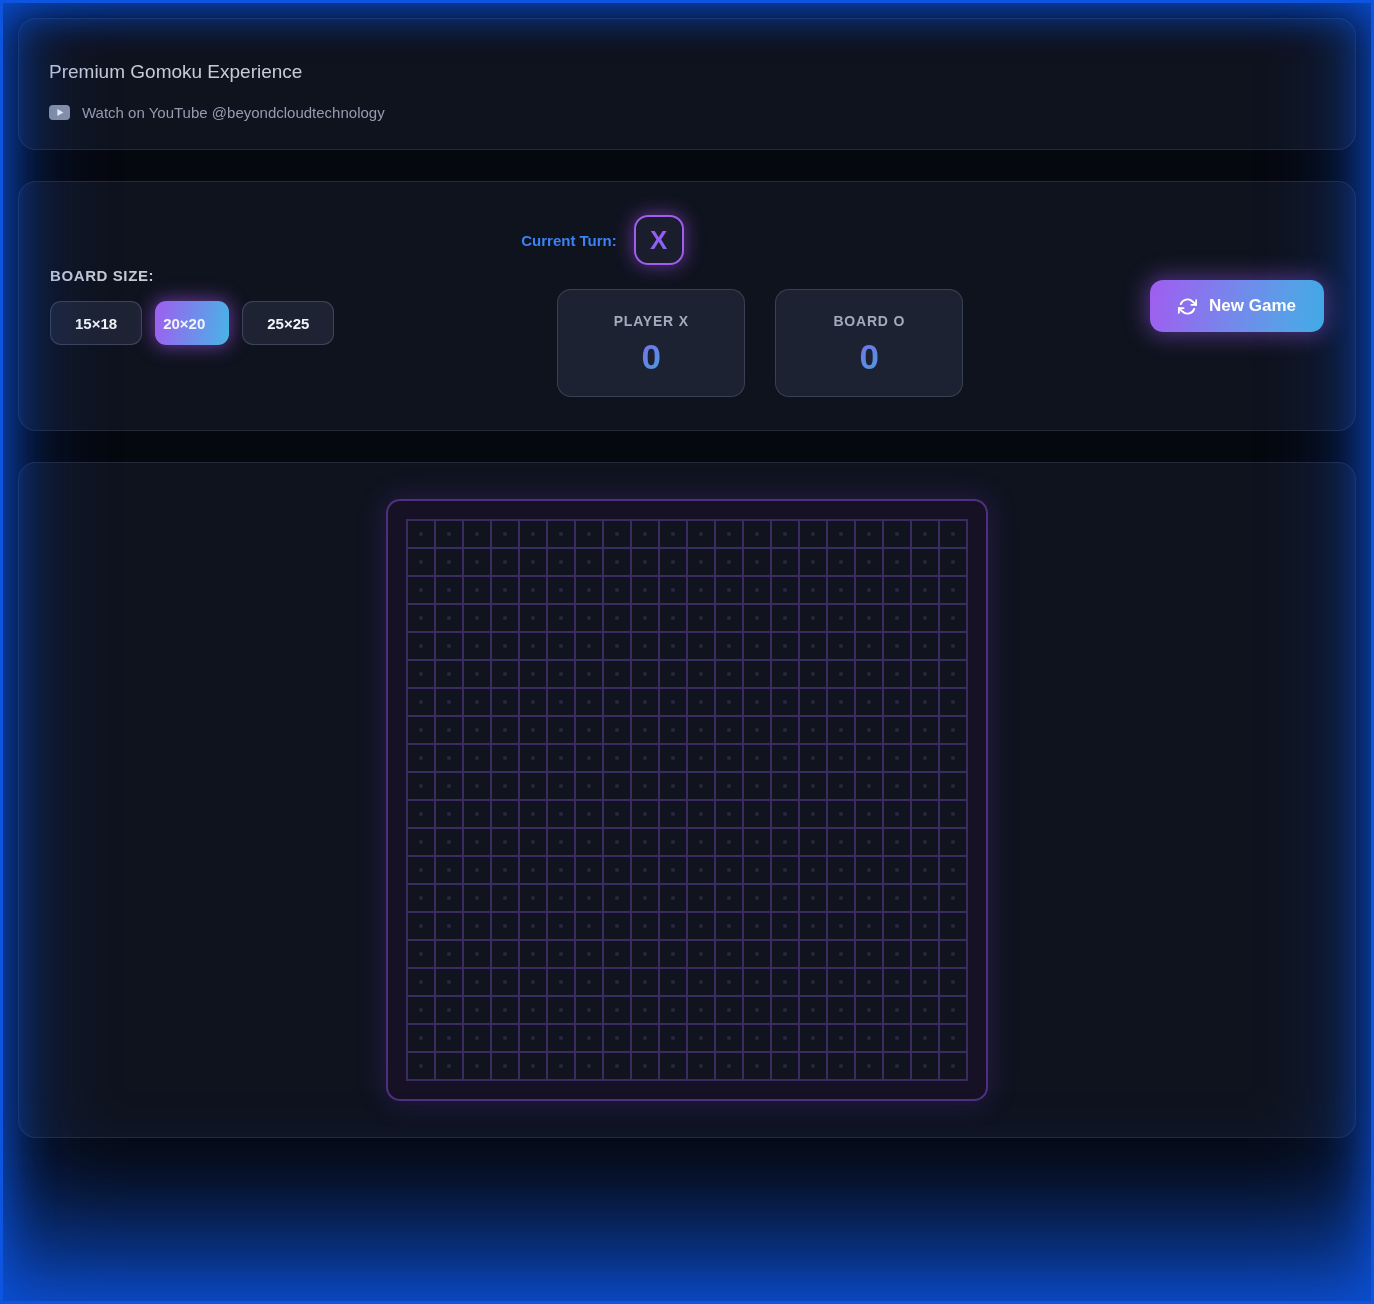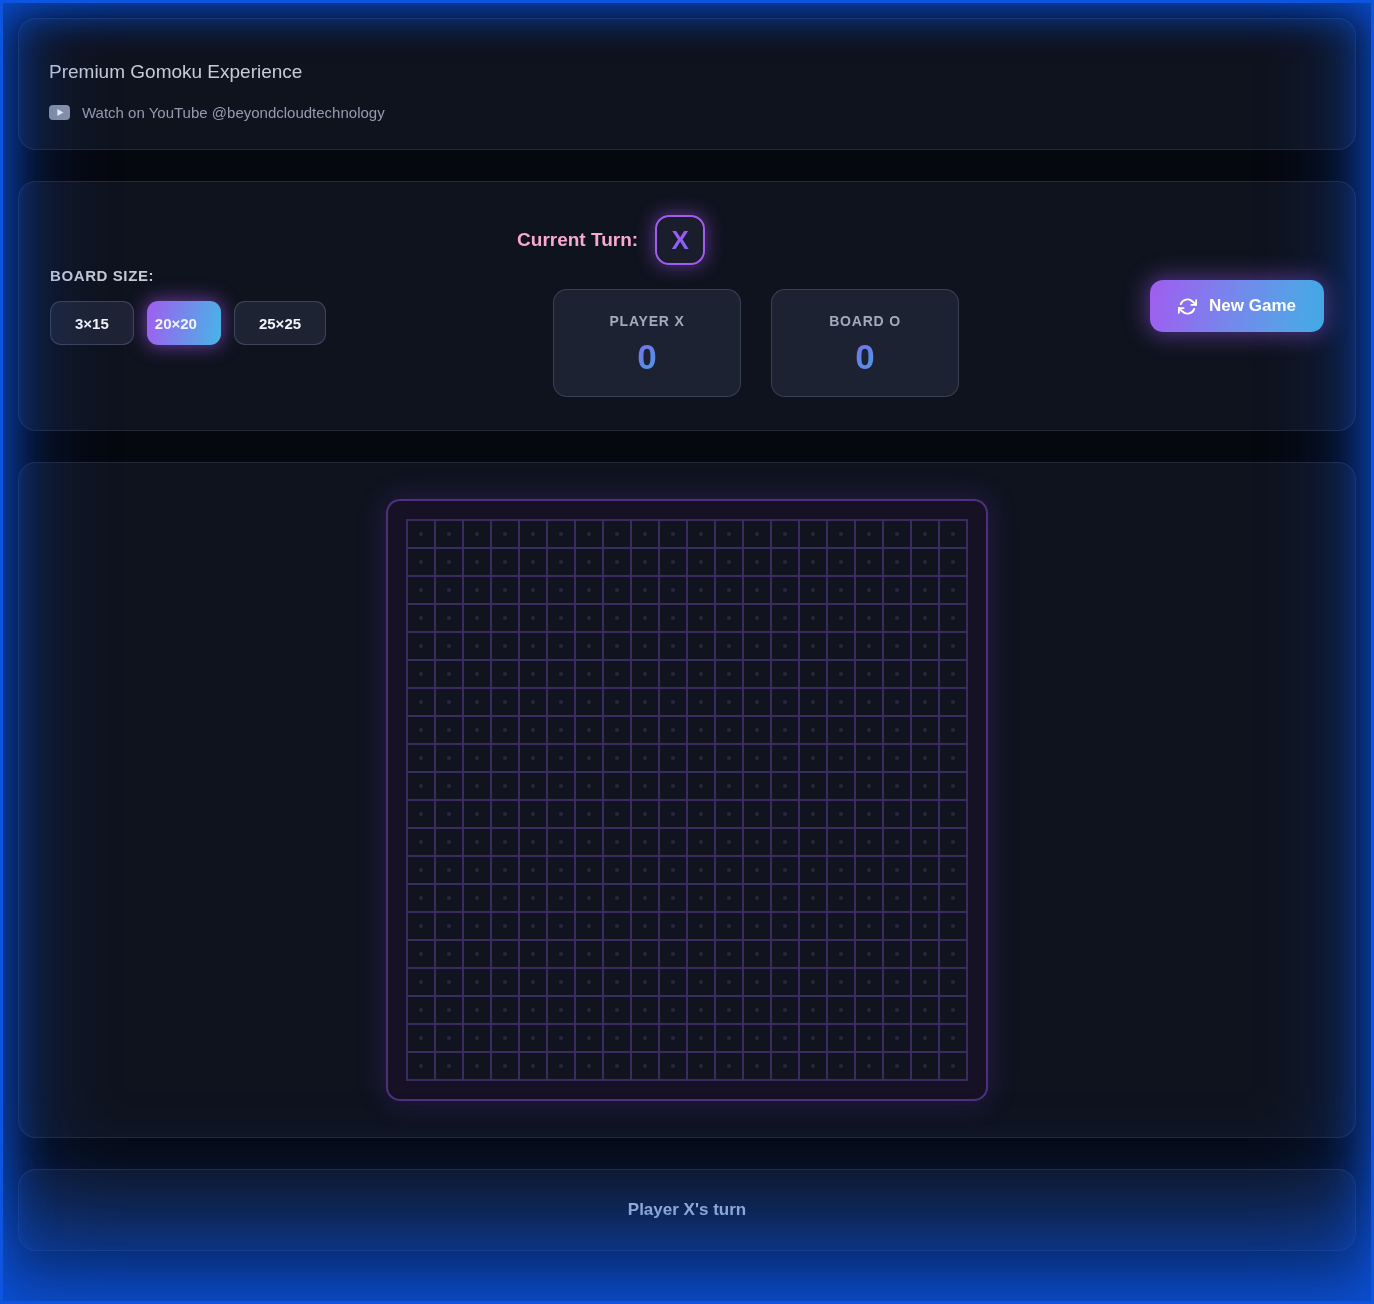--- a/index.html
+++ b/index.html
@@ -118,23 +118,23 @@
   .center-group { display: flex; flex-direction: column; }
 
   .turn-row {
     display: flex;
     align-items: center;
     gap: 17px;
     margin-bottom: 24px;
   }
 
   .turn-label {
-    font-size: 19px;
+    font-size: 15px;
     font-weight: 700;
-    color: #f9a8d4;
+    color: #3b82f6;
   }
 
   .turn-badge {
     width: 50px; height: 50px;
     border-radius: 14px;
     border: 2px solid var(--accent-purple, #a855f7);
     background: rgba(27, 31, 45, 0.9);
     box-shadow: 0 0 18px 2px rgba(168, 85, 247, 0.45);
     display: flex;
     align-items: center;
@@ -273,21 +273,21 @@
       </span>
       <span>Watch on YouTube @beyondcloudtechnology</span>
     </div>
   </header>
 
   <section class="card controls-card">
 
     <div class="board-size-group">
       <div class="bs-label">BOARD SIZE:</div>
       <div class="bs-buttons">
-        <button class="bs-btn">3×15</button>
+        <button class="bs-btn">15×18</button>
         <button class="bs-btn active">20×20</button>
         <button class="bs-btn">25×25</button>
       </div>
     </div>
 
     <div class="center-group">
       <div class="turn-row">
         <span class="turn-label">Current Turn:</span>
         <span class="turn-badge">
           <span>X</span>
@@ -718,17 +718,14 @@
           <div class="cell"></div>
           <div class="cell"></div>
           <div class="cell"></div>
           <div class="cell"></div>
           <div class="cell"></div>
           <div class="cell"></div>
         </div>
     </div>
   </section>
 
-  <section class="card status-card">
-    <div class="status-text">Player X's turn</div>
-  </section>
 
 </div>
 
 </body></html>

